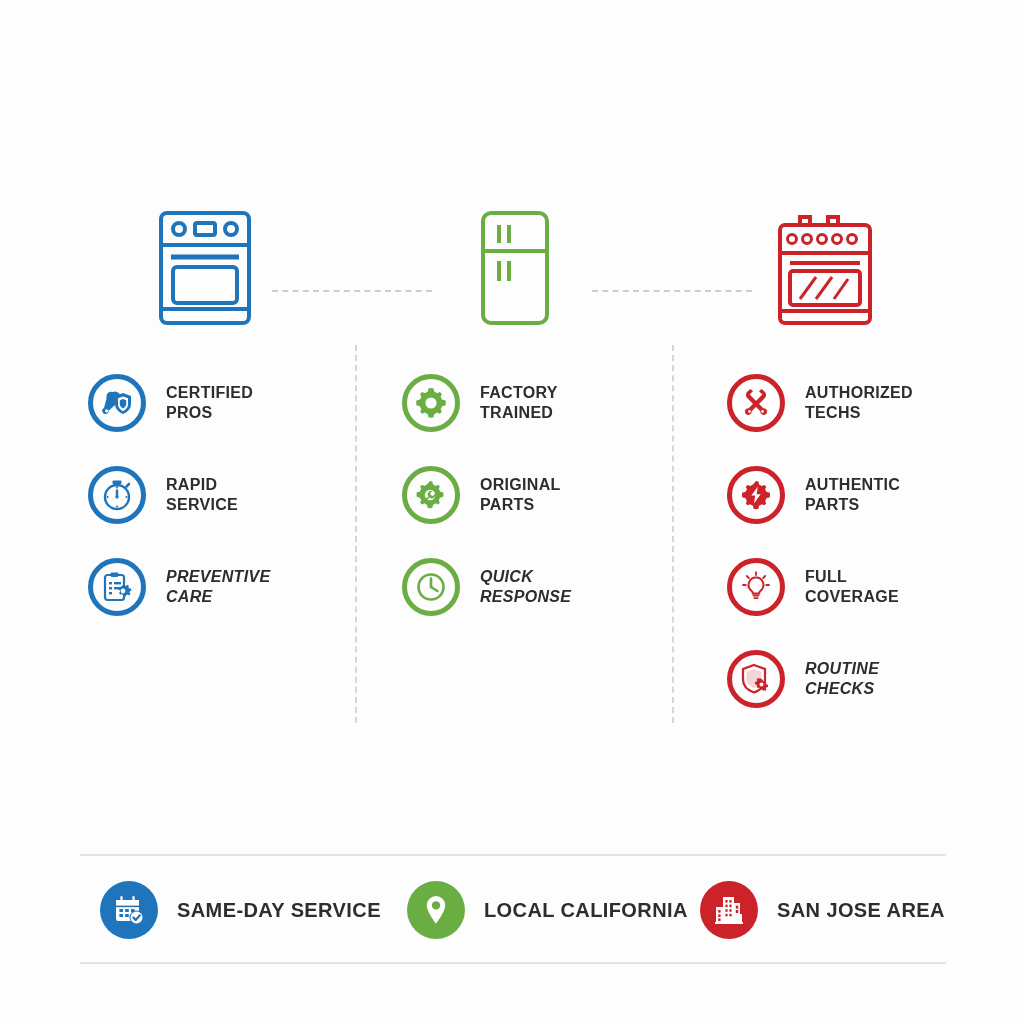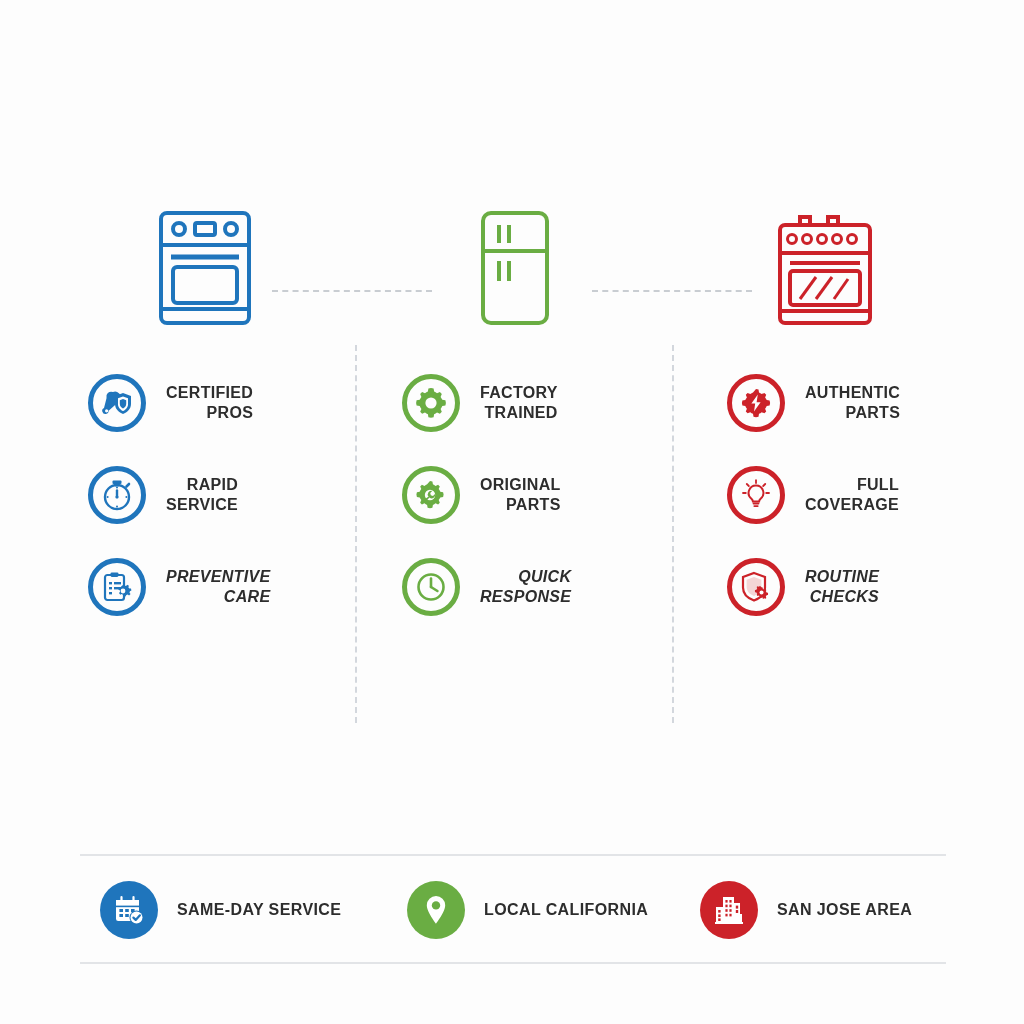--- a/index.html
+++ b/index.html
@@ -77,21 +77,20 @@
   }
   .col-0 { left: 88px; }
   .col-1 { left: 402px; }
   .col-2 { left: 727px; }
 
   .feature {
     display: flex;
     align-items: center;
     height: 62px;
     margin-bottom: 30px;
-    text-align: right;
   }
   .feature:last-child { margin-bottom: 0; font-style: italic; }
 
   .feature-badge {
     flex: 0 0 auto;
     width: 58px;
     height: 58px;
     border-radius: 50%;
     display: flex;
     align-items: center;
@@ -142,21 +141,21 @@
     flex: 0 0 auto;
     width: 58px;
     height: 58px;
     border-radius: 50%;
     display: flex;
     align-items: center;
     justify-content: center;
   }
   .footer-label {
     margin-left: 19px;
-    font-size: 16px;
+    font-size: 20px;
     font-weight: bold;
     letter-spacing: 0.4px;
     color: #2d2d2d;
     text-transform: uppercase;
     white-space: nowrap;
   }
 </style>
 </head>
 <body>
 
@@ -307,20 +306,34 @@
           </svg>
         </div>
         <div class="feature-label">QUICK
 RESPONSE</div>
       </div>
 
     </div>
 
     <div class="column col-2">
 
+      <div class="feature">
+        <div class="feature-badge" style="border:5px solid #cc2229;background:#fdfdfd;">
+          <svg width="34" height="34" viewBox="0 0 34 34">
+            <g fill="#cc2229">
+              <path d="M9.5 4.4 a5.6 5.6 0 0 0 -1.8 7.2 l13.6 13.6 a3.4 3.4 0 1 0 3-3 L10.7 8.6 14 5.3 11.6 2.9 z" transform="rotate(0 17 17)"></path>
+              <path d="M24.5 4.4 a5.6 5.6 0 0 1 1.8 7.2 L12.7 25.2 a3.4 3.4 0 1 1 -3-3 L23.3 8.6 20 5.3 22.4 2.9 z"></path>
+            </g>
+            <circle cx="23.5" cy="25.5" r="1.4" fill="#fdfdfd"></circle>
+            <circle cx="10.5" cy="25.5" r="1.4" fill="#fdfdfd"></circle>
+          </svg>
+        </div>
+        <div class="feature-label">AUTHORIZED
+TECHS</div>
+      </div>
 
       <div class="feature">
         <div class="feature-badge" style="border:5px solid #cc2229;background:#fdfdfd;">
           <svg width="34" height="34" viewBox="0 0 34 34">
             <path d="M17 3 l2.5 .5 .5 2.9 a11 11 0 0 1 2.7 1.6 l2.7-1.1 1.8 1.8 -1.1 2.7 a11 11 0 0 1 1.6 2.7 l2.9 .5 .5 2.5 -.5 2.5 -2.9 .5 a11 11 0 0 1 -1.6 2.7 l1.1 2.7 -1.8 1.8 -2.7-1.1 a11 11 0 0 1 -2.7 1.6 l-.5 2.9 -2.5 .5 -2.5-.5 -.5-2.9 a11 11 0 0 1 -2.7-1.6 l-2.7 1.1 -1.8-1.8 1.1-2.7 a11 11 0 0 1 -1.6-2.7 l-2.9-.5 -.5-2.5 .5-2.5 2.9-.5 a11 11 0 0 1 1.6-2.7 l-1.1-2.7 1.8-1.8 2.7 1.1 a11 11 0 0 1 2.7-1.6 z" fill="#cc2229"></path>
             <path d="M18.8 8.5 L12.4 17.6 h3.8 l-1.2 8 6.6-9.4 h-4 z" fill="#fdfdfd"></path>
           </svg>
         </div>
         <div class="feature-label">AUTHENTIC
 PARTS</div>

